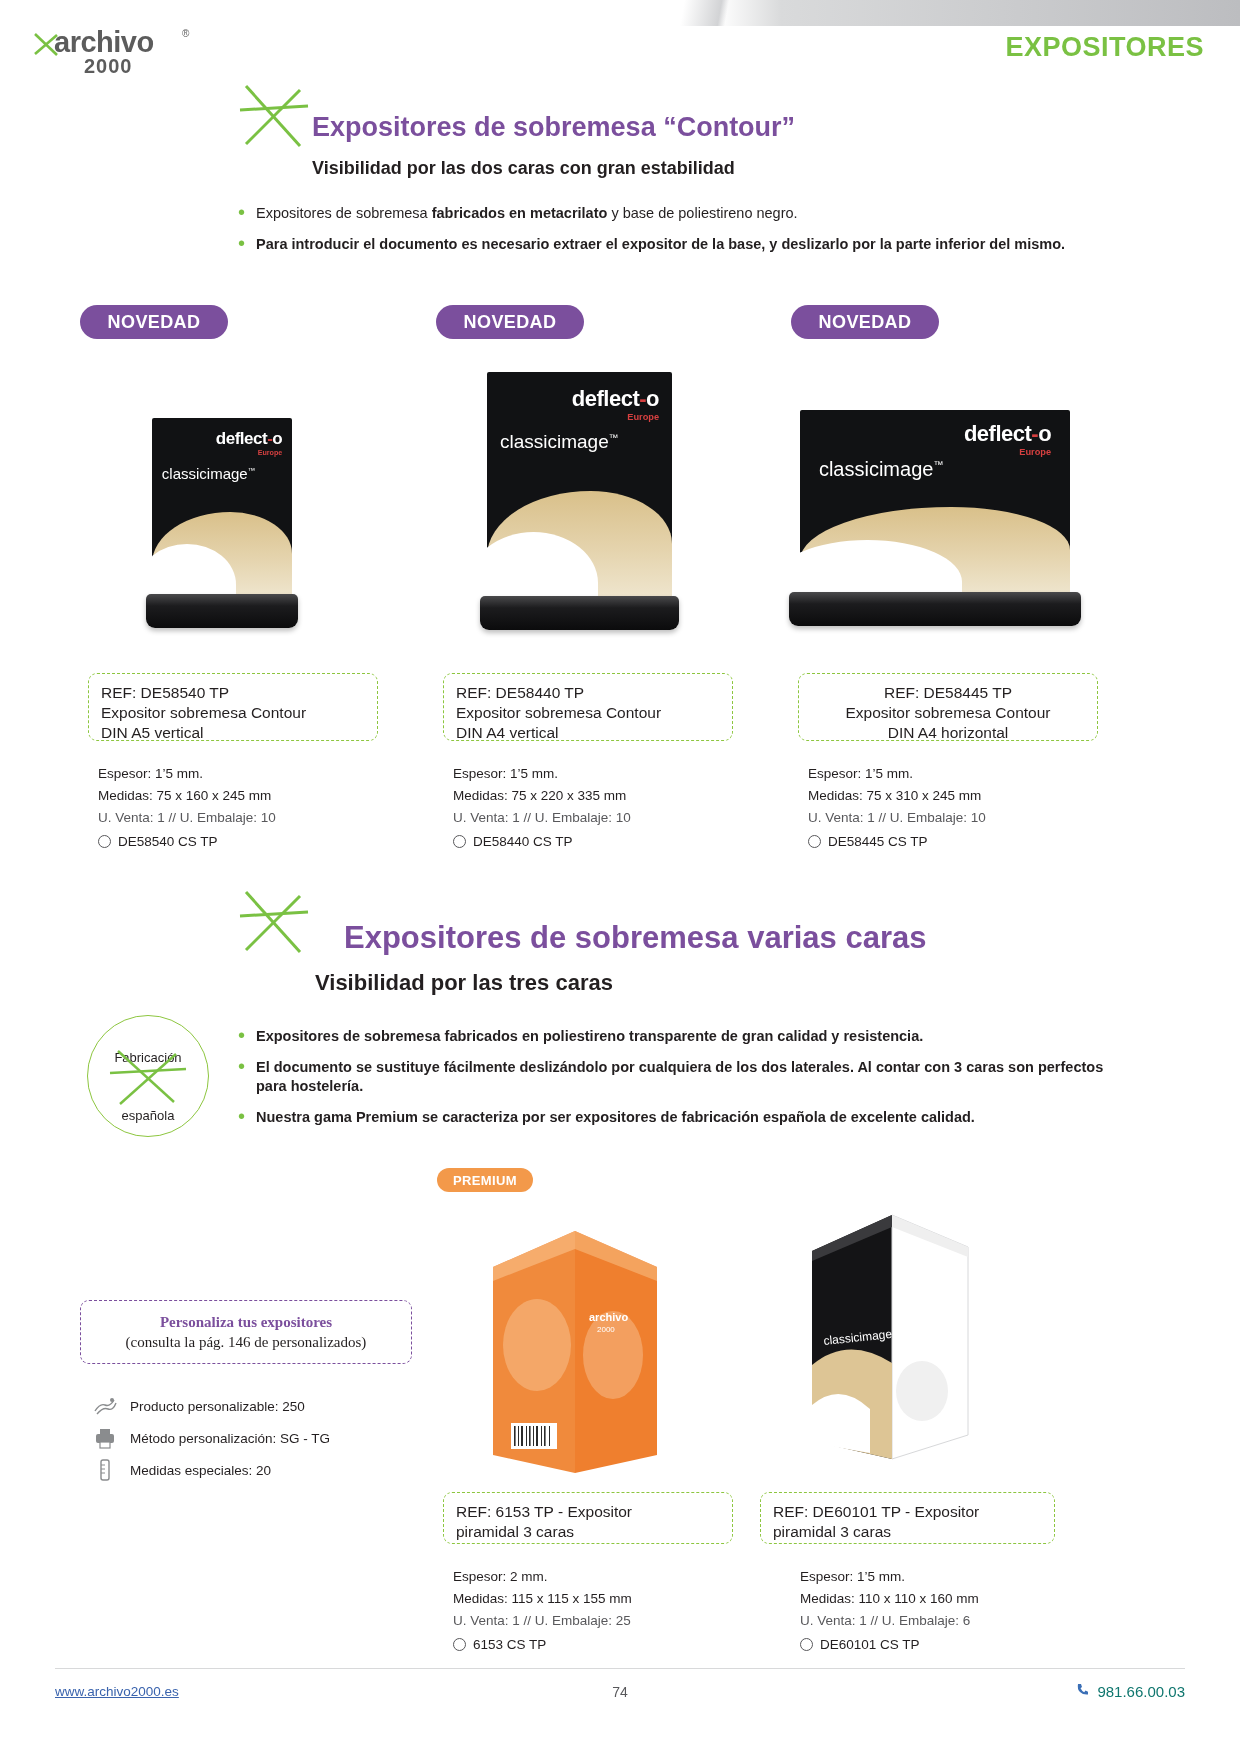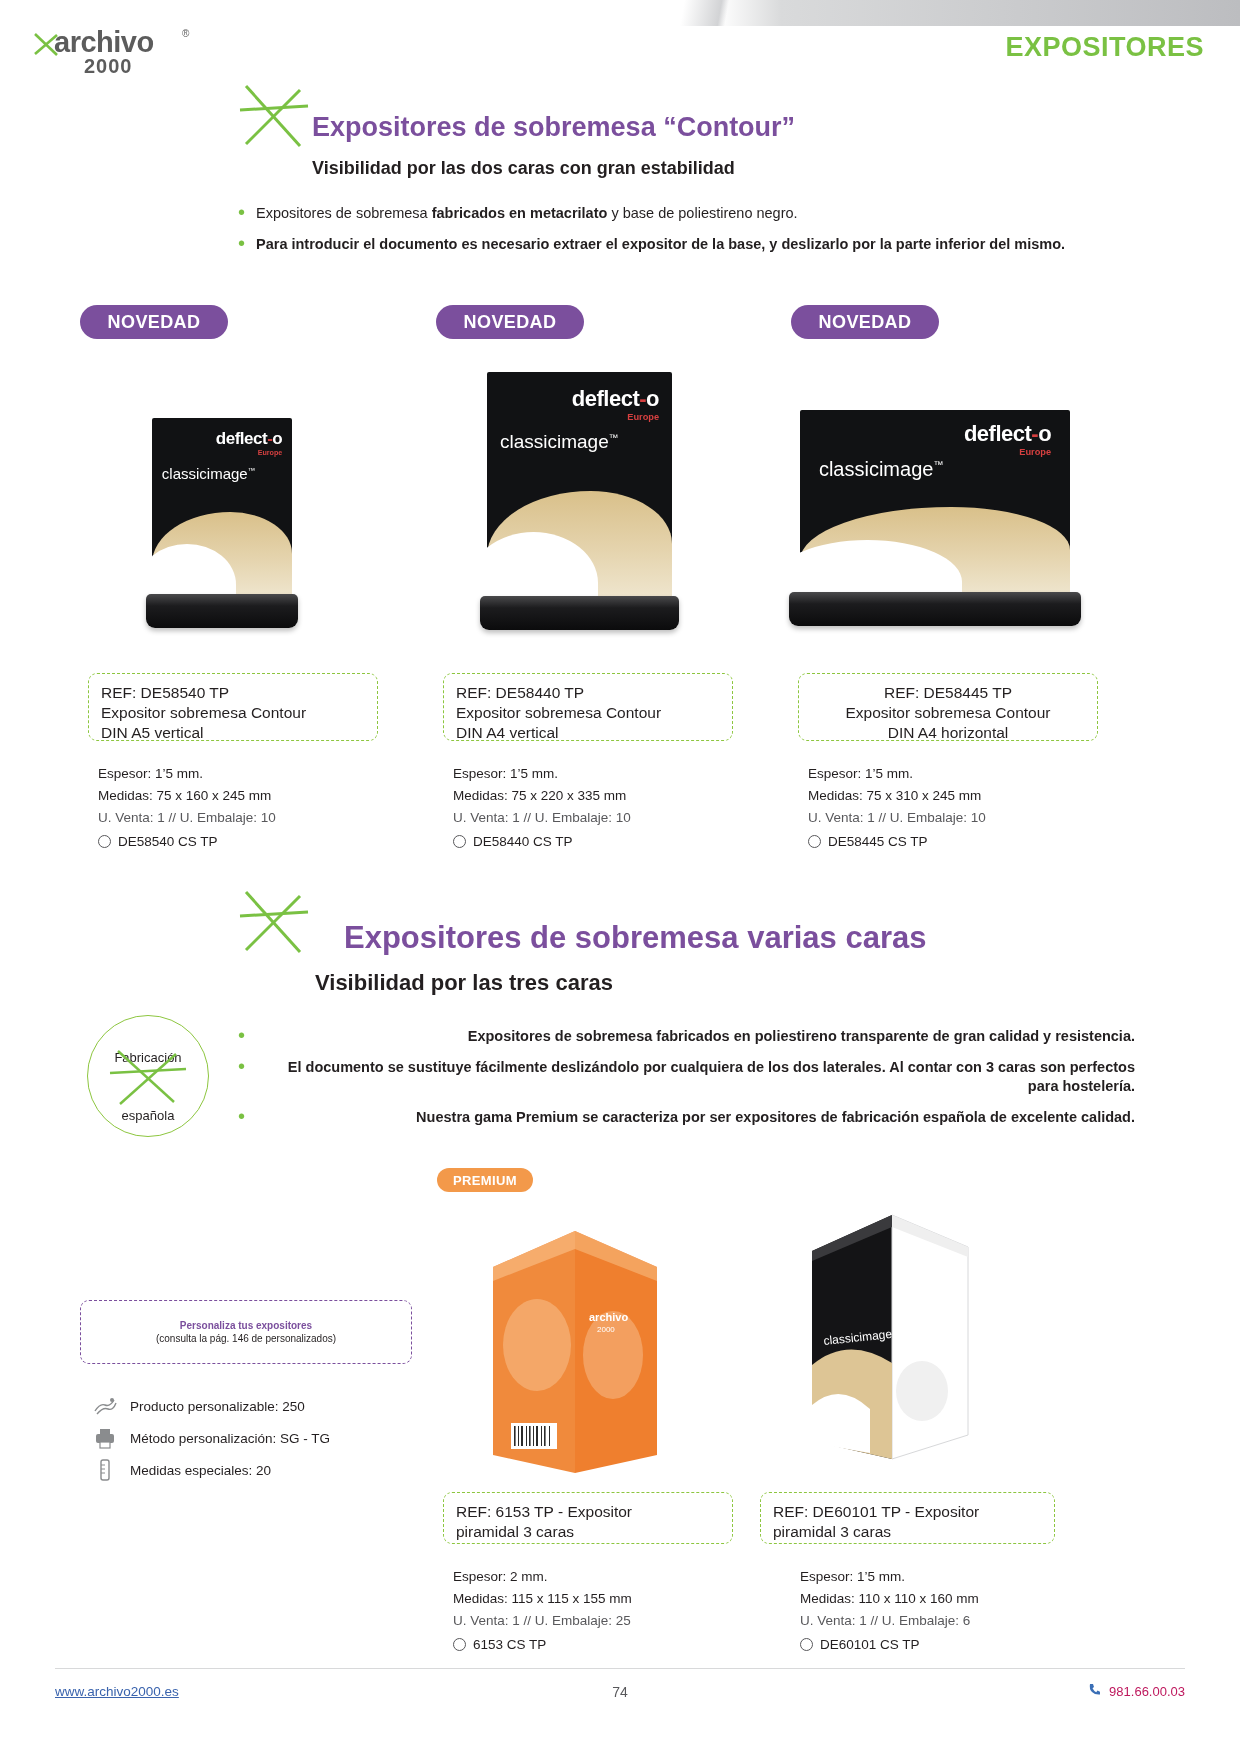--- a/index.html
+++ b/index.html
@@ -132,39 +132,39 @@
   .fab-circle .t1, .fab-circle .t2 {
     position:absolute; width:100%; text-align:center; font-size:13px; color:#231f20;margin-top:20px;
   }
   .fab-circle .t1 { top:14px; }
   .fab-circle .t2 { bottom:13px; }
 
   .person-box {
     position:absolute; left:80px; top:1300px; width:330px; height:62px;
     border:1.4px dashed #7b4f9d; border-radius:9px;
     display:flex; flex-direction:column; align-items:center; justify-content:center;
-    font-size:10px; line-height:1.35; color:#231f20;
+    font-size:15px; line-height:1.35; color:#231f20;font-family:Liberation Serif, serif;
   }
   .person-box .l1 { font-weight:bold; color:#7b4f9d; }
   .icon-rows { position:absolute; left:92px; top:1390px; width:330px; font-size:13.5px; color:#231f20; }
   .icon-row { display:flex; align-items:center; gap:12px; height:32px; }
   .icon-row .ic { width:26px; height:26px; flex:0 0 26px; }
 
   
   .footer-line {
     position:absolute; left:55px; top:1668px; width:1130px; height:1px; background:#d8d9da;
   }
   .footer-url {
     position:absolute; left:55px; top:1684px; font-size:13.5px; color:#3a63ad; text-decoration:underline;
   }
   .footer-page {
     position:absolute; left:0; top:1684px; width:1240px; text-align:center; font-size:14px; color:#58585b;
   }
   .footer-phone {
-    position:absolute; right:55px; top:1682px; font-size:13px; color:#be185d;
+    position:absolute; right:55px; top:1682px; font-size:15px; color:#0f766e;
     display:flex; align-items:center; gap:7px;
   }
 </style>
 </head>
 <body>
 
 <div class="top-band"></div>
 
 <div class="logo">
   <span class="mark">
@@ -289,21 +289,21 @@
 <div class="fab-circle">
   <div class="t1">Fabricación</div>
   <svg width="120" height="120" viewBox="0 0 120 120" style="position:absolute;left:0;top:0;">
     <path d="M30 35 L86 86" stroke="#7ac143" stroke-width="2.4" fill="none"></path>
     <path d="M88 38 L32 88" stroke="#7ac143" stroke-width="2.4" fill="none"></path>
     <path d="M22 57 L98 53" stroke="#7ac143" stroke-width="2.4" fill="none"></path>
   </svg>
   <div class="t2">española</div>
 </div>
 
-<div class="bullets" style="left:230px; top:1027px; width:905px;text-align:right;">
+<div class="bullets" style="left:230px; top:1027px; width:905px;">
   <div class="bullet"><b>Expositores de sobremesa fabricados en poliestireno transparente de gran calidad y resistencia.</b></div>
   <div class="bullet"><b>El documento <b>se sustituye fácilmente</b> deslizándolo por cualquiera de los dos laterales. Al contar con <b>3 caras</b> son perfectos para hostelería.</b></div>
   <div class="bullet"><b>Nuestra <b>gama Premium</b> se caracteriza por ser expositores de fabricación española de excelente calidad.</b></div>
 </div>
 
 <div class="badge-premium" style="left:437px; top:1168px;">PREMIUM</div>
 
 <div class="pyramid" style="left:485px; top:1205px; width:180px; height:270px;">
   <svg width="180" height="270" viewBox="0 0 180 270">
     <polygon points="90,26 8,62 8,250 90,268" fill="#f08a3c"></polygon>

